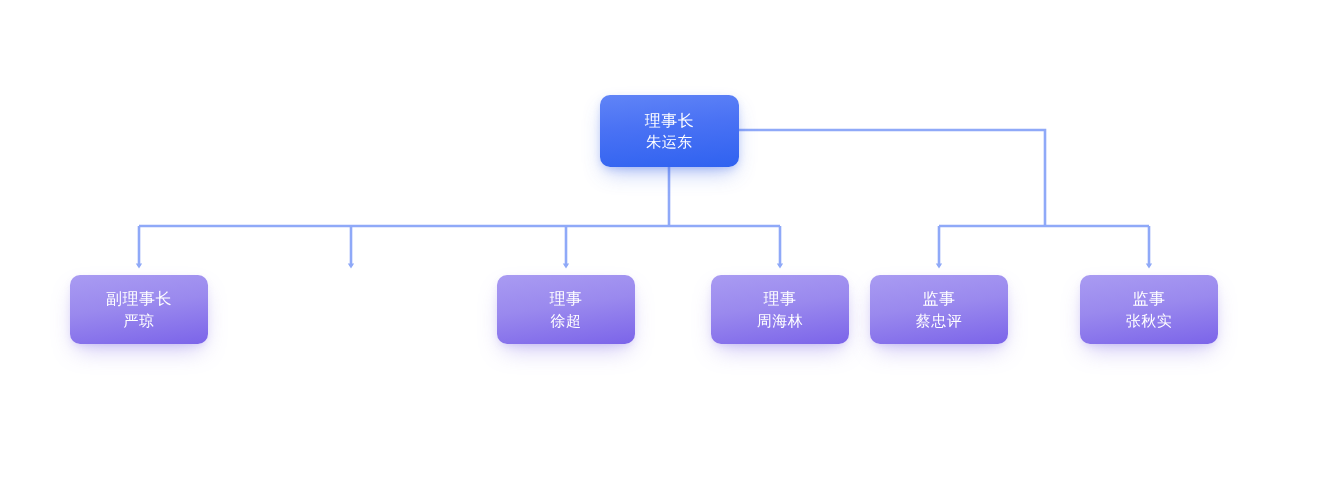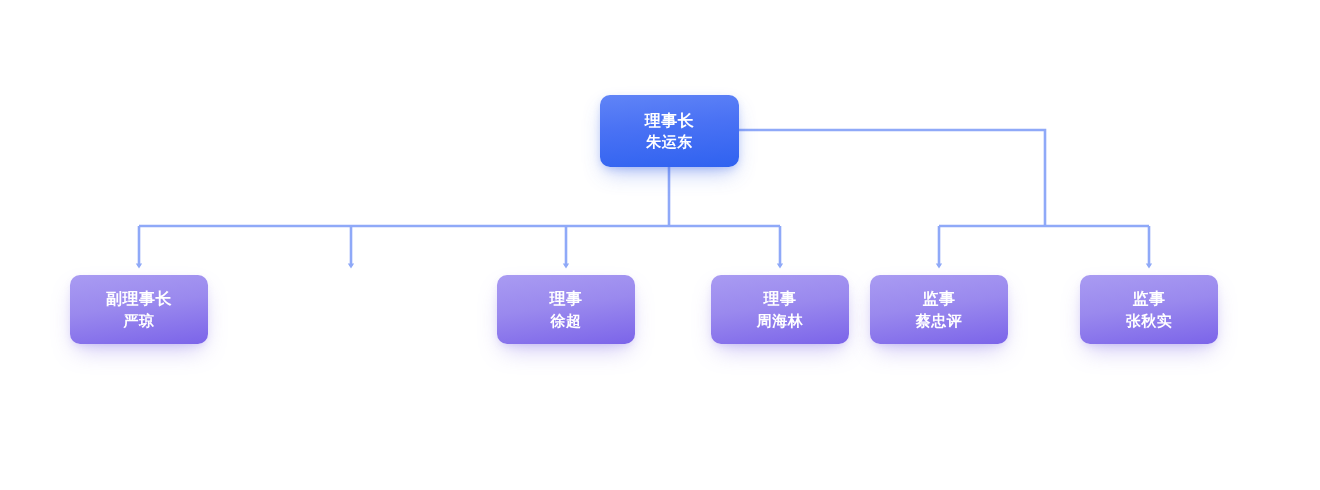--- a/index.html
+++ b/index.html
@@ -50,25 +50,25 @@
   .node-child {
     top: 275px;
     width: 138px;
     height: 69px;
     background: linear-gradient(172deg, #a99bf2 0%, #9a89ee 45%, #7b64e9 100%);
     box-shadow: 0 11px 24px -7px rgba(120, 98, 228, 0.40),
                 0 3px 9px -3px rgba(120, 98, 228, 0.26);
   }
   .node-title {
     font-size: 16px;
-    font-weight: bold;
+    font-weight: normal;
   }
   .node-name {
     font-size: 15px;
-    font-weight: bold;
+    font-weight: normal;
     margin-top: 1px;
   }
   .node-root .node-title { font-size: 16px; }
   .node-root .node-name  { font-size: 15px; }
 </style>
 </head>
 <body>
 
 <div id="chart-canvas">
 

